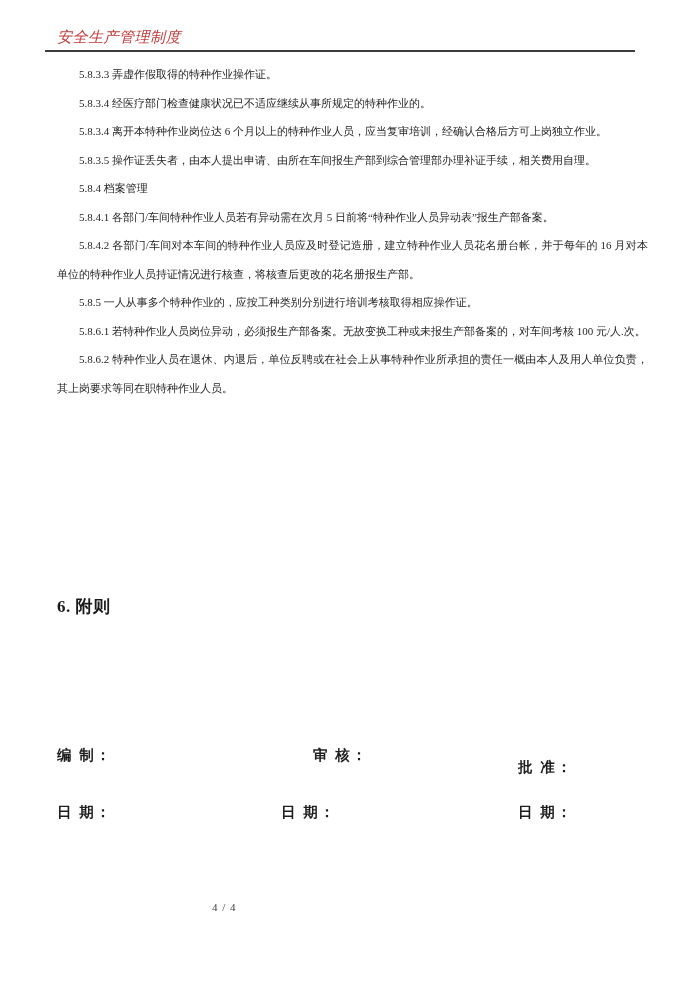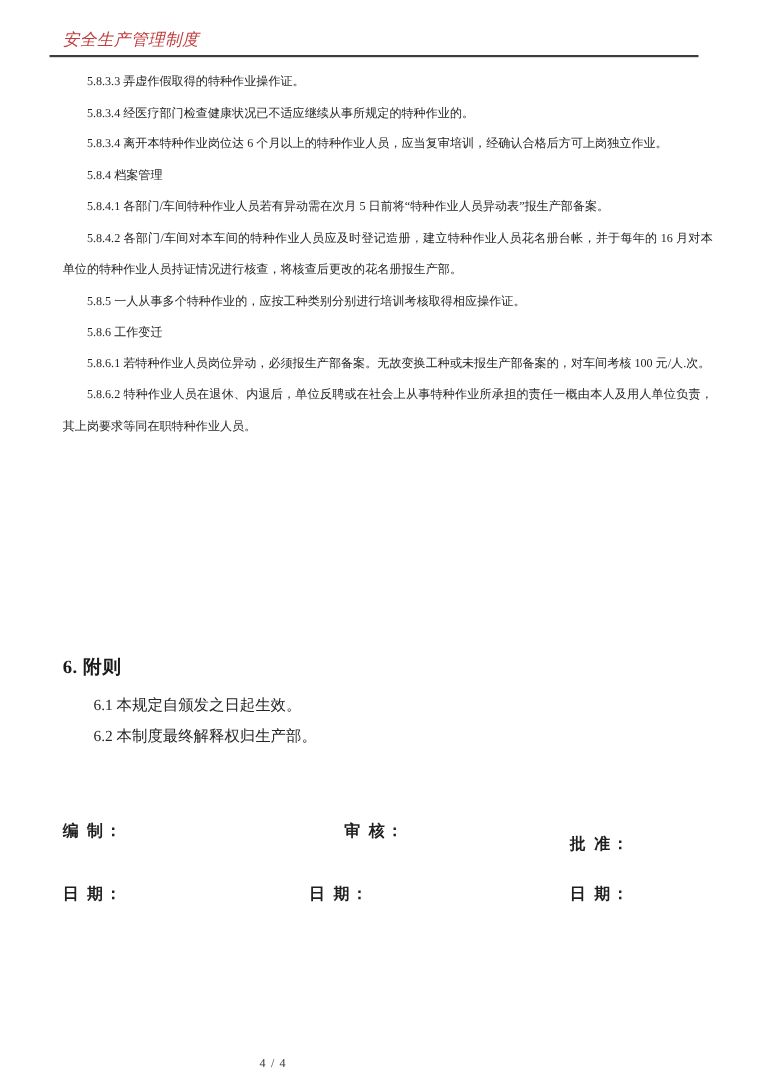--- a/index.html
+++ b/index.html
@@ -52,68 +52,61 @@
     letter-spacing:2px;
     white-space:nowrap;
   }
   .sig-label:nth-of-type(1){left:0;top:0;}
   .sig-label:nth-of-type(2){left:224px;top:0;margin-left:32px;}
   .sig-label:nth-of-type(3){left:461px;top:12px;}
   .sig-label:nth-of-type(4){left:0;top:57px;}
   .sig-label:nth-of-type(5){left:224px;top:57px;}
   .sig-label:nth-of-type(6){left:461px;top:57px;}
   .page-number{
-    position:absolute;left:212px;top:960px;
+    position:absolute;left:212px;top:900px;
     font-size:11px;line-height:14px;
     color:#3a3a3a;letter-spacing:1px;
     white-space:nowrap;
-    margin-left:24px;
   }
 </style>
 </head>
 <body>
 
 <div class="page">
 
   <div class="header-title">安全生产管理制度</div>
 
   <div class="header-rule"></div>
 
   <main class="body-text">
 
       <p>5.8.3.3 弄虚作假取得的特种作业操作证。</p>
 
       <p>5.8.3.4 经医疗部门检查健康状况已不适应继续从事所规定的特种作业的。</p>
 
       <p>5.8.3.4 离开本特种作业岗位达 6 个月以上的特种作业人员，应当复审培训，经确认合格后方可上岗独立作业。</p>
 
+      <p>5.8.3.5 操作证丢失者，由本人提出申请、由所在车间报生产部到综合管理部办理补证手续，相关费用自理。</p>
 
       <p>5.8.4 档案管理</p>
 
       <p>5.8.4.1 各部门/车间特种作业人员若有异动需在次月 5 日前将“特种作业人员异动表”报生产部备案。</p>
 
       <p>5.8.4.2 各部门/车间对本车间的特种作业人员应及时登记造册，建立特种作业人员花名册台帐，并于每年的 16 月对本单位的特种作业人员持证情况进行核查，将核查后更改的花名册报生产部。</p>
 
       <p>5.8.5 一人从事多个特种作业的，应按工种类别分别进行培训考核取得相应操作证。</p>
 
-      <p>5.8.6 工作变迁</p>
 
       <p>5.8.6.1 若特种作业人员岗位异动，必须报生产部备案。无故变换工种或未报生产部备案的，对车间考核 100 元/人.次。</p>
 
       <p>5.8.6.2 特种作业人员在退休、内退后，单位反聘或在社会上从事特种作业所承担的责任一概由本人及用人单位负责，其上岗要求等同在职特种作业人员。</p>
     </main>
 
   <section class="appendix">
     <h2>6. 附则</h2>
-    <div>
-
-        <p>6.1 本规定自颁发之日起生效。</p>
-
-        <p>6.2 本制度最终解释权归生产部。</p>
-      </div>
   </section>
 
   <section class="signatures">
 
       <span class="sig-label">编 制：</span>
 
       <span class="sig-label">审 核：</span>
 
       <span class="sig-label">批 准：</span>
 

